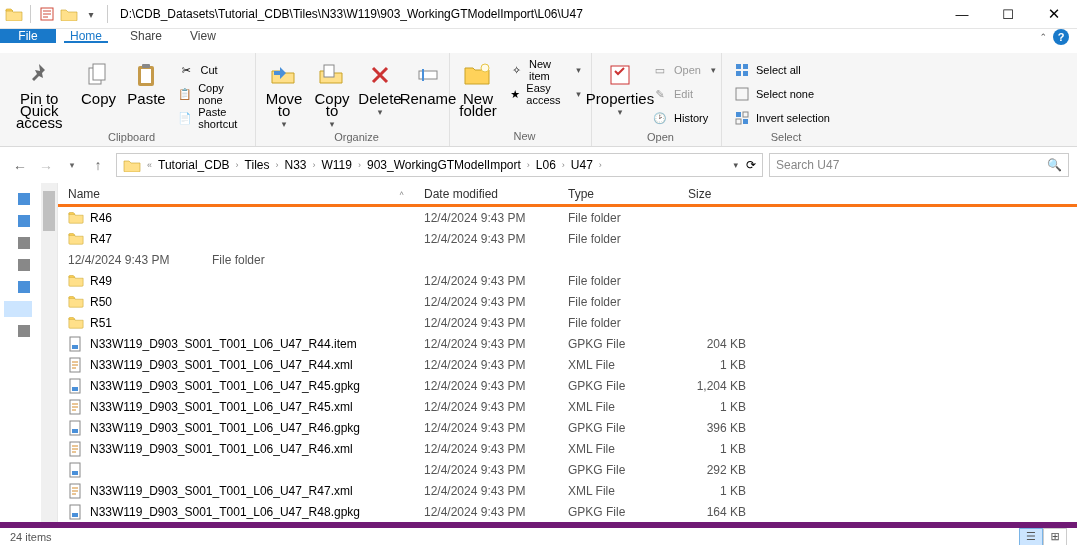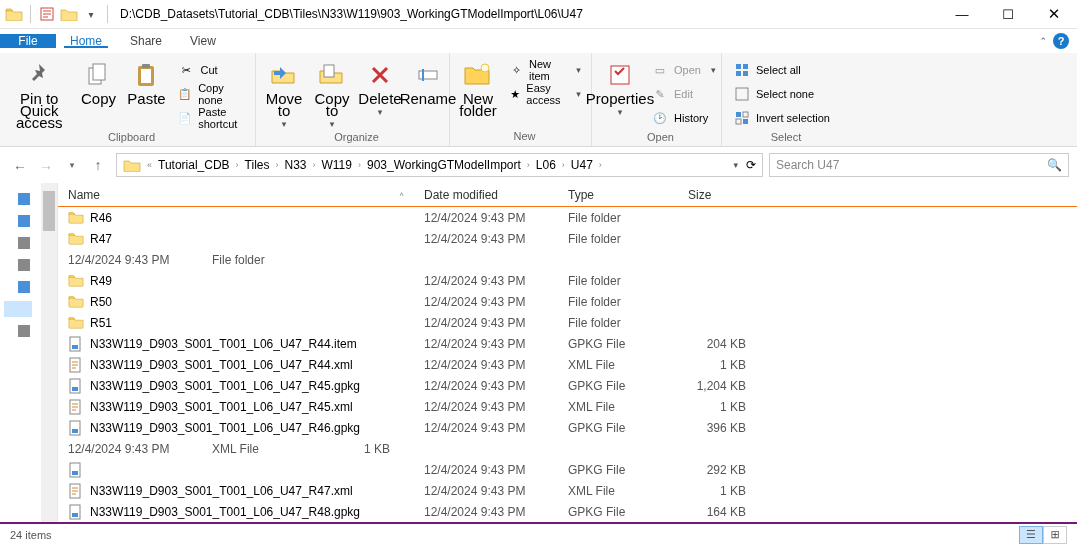--- a/index.html
+++ b/index.html
@@ -11,21 +11,21 @@
 .titlebar .folder-ico { width: 18px; height: 14px; }
 .titlebar .qat-btn { width: 20px; height: 20px; display: flex; align-items: center; justify-content: center; }
 .titlebar .sep { width: 1px; height: 18px; background: #ccc; margin: 0 4px; }
 .titlebar .title-text { flex: 0 0 auto; padding-left: 4px; font-size: 12px; }
 .titlebar .spacer { flex: 1; }
 .titlebar .win-btns { display: flex; }
 .titlebar .win-btn { width: 46px; height: 29px; display: flex; align-items: center; justify-content: center; font-size: 13px; }
 .titlebar .win-btn.close { font-size: 15px; }
 
 
-.tabrow { height: 24px; display: flex; align-items: center; background: #fff; position: relative; }
+.tabrow { height: 24px; display: flex; align-items: flex-start; background: #fff; position: relative; }
 .tabrow .file-tab { width: 56px; background: #1979ca; color: #fff; display: flex; align-items: center; justify-content: center; font-size: 12px; }
 .tabrow .tab { padding: 0 14px; display: flex; align-items: center; font-size: 12px; color: #444; position: relative; }
 .tabrow .tab.active { color: #1979ca; }
 .tabrow .tab.active::after { content: ""; position: absolute; left: 8px; right: 8px; bottom: 0; height: 2px; background: #1979ca; }
 .tabrow .right { margin-left: auto; display: flex; align-items: center; padding-right: 8px; gap: 6px; }
 .tabrow .help-circle { width: 16px; height: 16px; border-radius: 50%; background: #1979ca; color: #fff; font-size: 11px; display: flex; align-items: center; justify-content: center; font-weight: bold; }
 
 
 .ribbon { height: 94px; background: #f6f6f6; border-bottom: 1px solid #dadada; display: flex; }
 .rgroup { border-right: 1px solid #e1e1e1; display: flex; flex-direction: column; }
@@ -55,38 +55,38 @@
 .navpane { width: 58px; border-right: 1px solid #e8e8e8; position: relative; overflow: hidden; }
 .navpane .vsb { position: absolute; right: 0; top: 0; bottom: 0; width: 16px; background: #f0f0f0; }
 .navpane .vsb .thumb { position: absolute; top: 8px; left: 2px; right: 2px; height: 40px; background: #c0c0c0; }
 .navpane .np-items { position: absolute; left: 4px; top: 8px; display: flex; flex-direction: column; gap: 6px; }
 .np-item { width: 30px; height: 16px; display: flex; align-items: center; }
 .np-item .sq { width: 12px; height: 12px; background: #4a90d9; margin-left: 14px; }
 .np-item .sq.g { background: #888; }
 .np-item .sq.sel { background: #cce5ff; width: 28px; margin-left: 0; height: 16px; }
 
 .listview { flex: 1; display: flex; flex-direction: column; position: relative; }
-.lv-header { height: 24px; border-bottom: 1px solid #f97316; display: flex; align-items: center; font-size: 12px; color: #333; }
+.lv-header { height: 24px; border-bottom: 3px solid #f97316; display: flex; align-items: center; font-size: 12px; color: #333; }
 .lv-header .col { padding: 0 10px; display: flex; align-items: center; gap: 6px; }
 .lv-header .sort { font-size: 8px; color: #888; margin-left: auto; }
 .col-name { width: 356px; }
 .col-date { width: 144px; }
 .col-type { width: 120px; }
 .col-size { width: 78px; text-align: right; justify-content: flex-start; }
 .lv-body { flex: 1; overflow: hidden; }
 .row { height: 21px; display: flex; align-items: center; font-size: 12px; }
 .row .c { padding: 0 10px; }
 .row .c.name { width: 356px; display: flex; align-items: center; gap: 6px; }
 .row .c.date { width: 144px; color: #555; }
 .row .c.type { width: 120px; color: #555; }
 .row .c.size { width: 78px; text-align: right; color: #555; }
 .row .ficon { width: 16px; height: 16px; flex-shrink: 0; }
 
 
-.statusbar { height: 23px; border-top: 2px solid #701a75; display: flex; align-items: center; padding: 0 10px; font-size: 11px; color: #555; }
+.statusbar { height: 23px; border-top: 6px solid #701a75; display: flex; align-items: center; padding: 0 10px; font-size: 11px; color: #555; }
 .statusbar .right { margin-left: auto; display: flex; gap: 0; }
 .statusbar .view-btn { width: 24px; height: 18px; border: 1px solid #ccc; display: flex; align-items: center; justify-content: center; font-size: 11px; }
 .statusbar .view-btn.active { background: #cce5ff; border-color: #7ab4e6; }
 
 
 .chev { font-size: 9px; color: #555; }
 svg { display: block; }
 </style>
 </head>
 <body>
@@ -547,20 +547,29 @@
                 <rect x="4" y="9" width="6" height="4" fill="#4a90d9"></rect>
               </svg>
             </span>
             <span>N33W119_D903_S001_T001_L06_U47_R46.gpkg</span>
           </div>
           <div class="c date">12/4/2024 9:43 PM</div>
           <div class="c type">GPKG File</div>
           <div class="c size">396 KB</div>
         </div>
         <div class="row">
+          <div class="c name">
+            <span class="ficon">
+              <svg width="16" height="16" viewBox="0 0 16 16">
+                <rect x="2" y="1" width="10" height="14" fill="#fff" stroke="#888"></rect>
+                <path d="M4 5 h6 M4 8 h6 M4 11 h4" stroke="#d48b2a" stroke-width="1"></path>
+              </svg>
+            </span>
+            <span>N33W119_D903_S001_T001_L06_U47_R46.xml</span>
+          </div>
           <div class="c date">12/4/2024 9:43 PM</div>
           <div class="c type">XML File</div>
           <div class="c size">1 KB</div>
         </div>
         <div class="row">
           <div class="c name">
             <span class="ficon">
               <svg width="16" height="16" viewBox="0 0 16 16">
                 <rect x="2" y="1" width="10" height="14" fill="#fff" stroke="#888"></rect>
                 <rect x="4" y="9" width="6" height="4" fill="#4a90d9"></rect>

